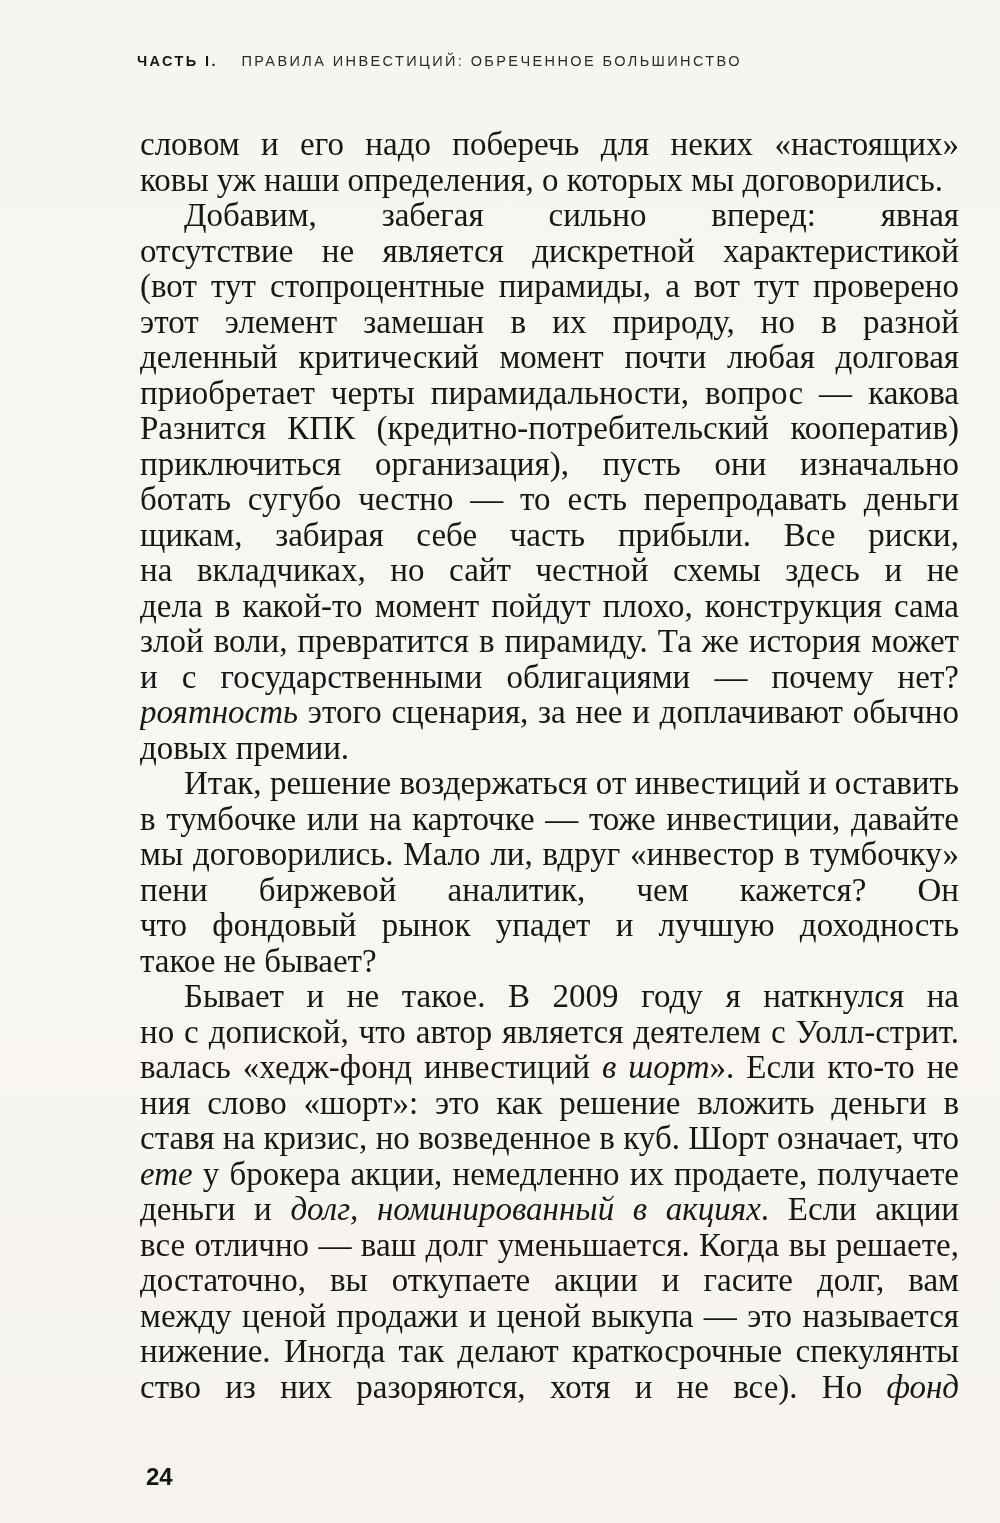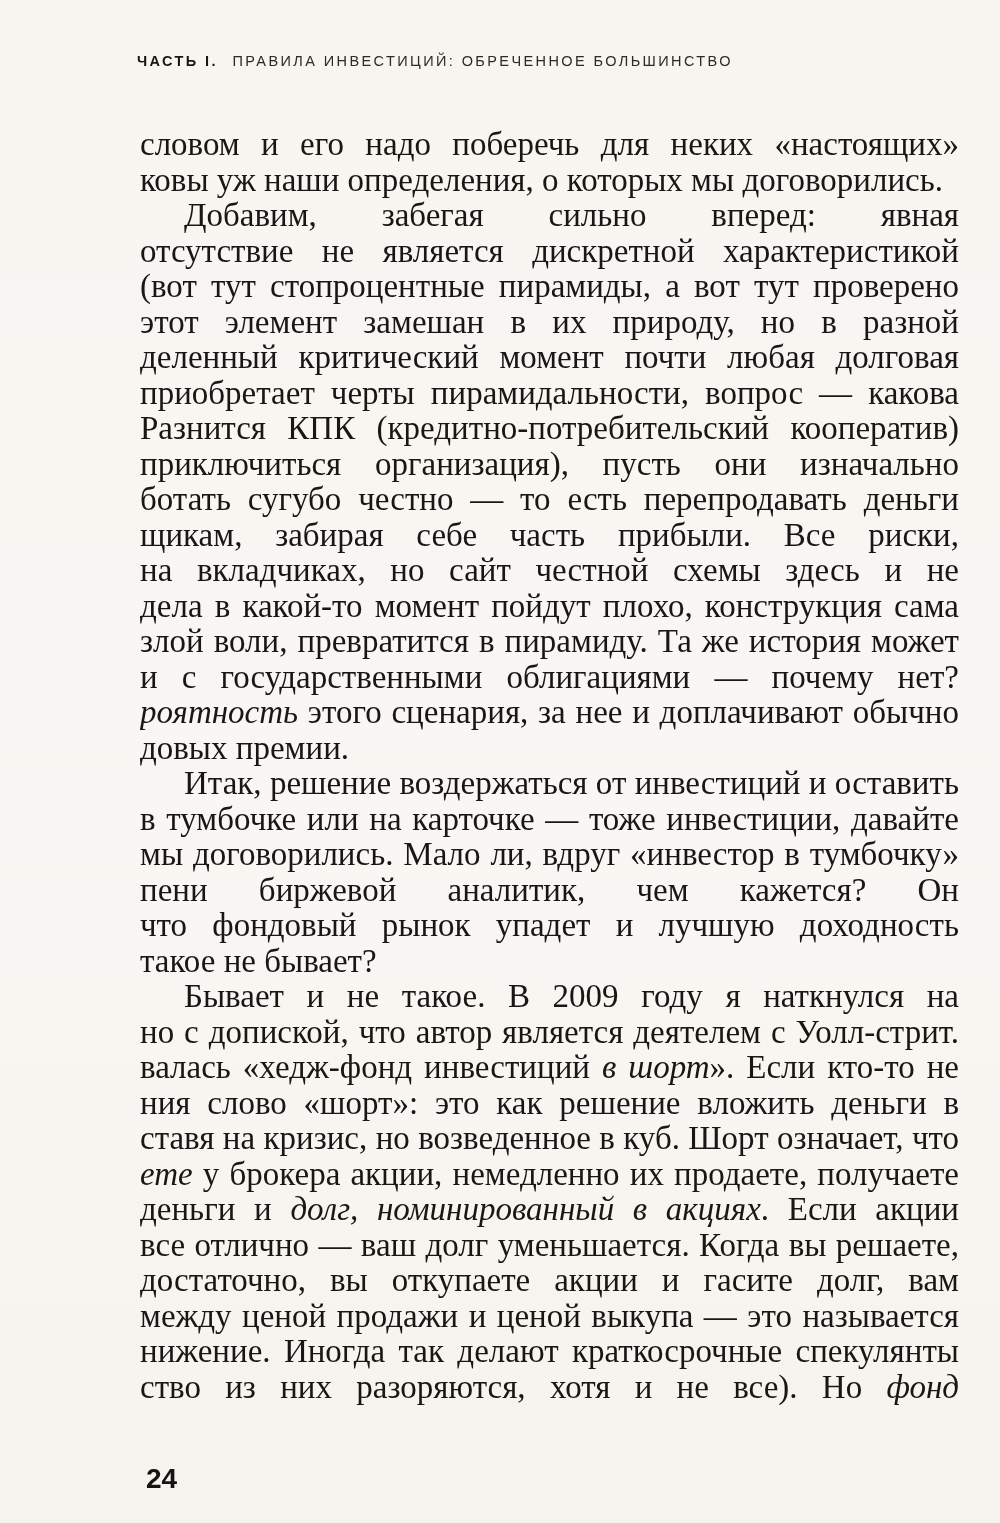--- a/index.html
+++ b/index.html
@@ -25,21 +25,21 @@
     top: 53px;
     font-family: "Liberation Sans", "DejaVu Sans", sans-serif;
     font-size: 14.5px;
     letter-spacing: 2.4px;
     color: #2a2a28;
     white-space: nowrap;
   }
   .running-header .part-label {
     font-weight: 700;
     color: #171715;
-    margin-right: 8px;
+    margin-right: 17px;
   }
   .running-header .part-title {
     font-weight: 400;
   }
   .body-text {
     position: absolute;
     left: 140px;
     top: 127px;
     width: 819px;
     font-size: 33px;
@@ -61,21 +61,21 @@
     padding-left: 44px;
   }
   .line em {
   }
   .page-number {
     position: absolute;
     left: 146px;
     top: 1463px;
     font-family: "Liberation Sans", "DejaVu Sans", sans-serif;
     font-weight: 700;
-    font-size: 28px;
+    font-size: 24px;
     color: #141412;
   }
 </style>
 </head>
 <body>
 
 <div class="page">
 
   <div class="running-header">
     <span class="part-label">ЧАСТЬ I.</span>

